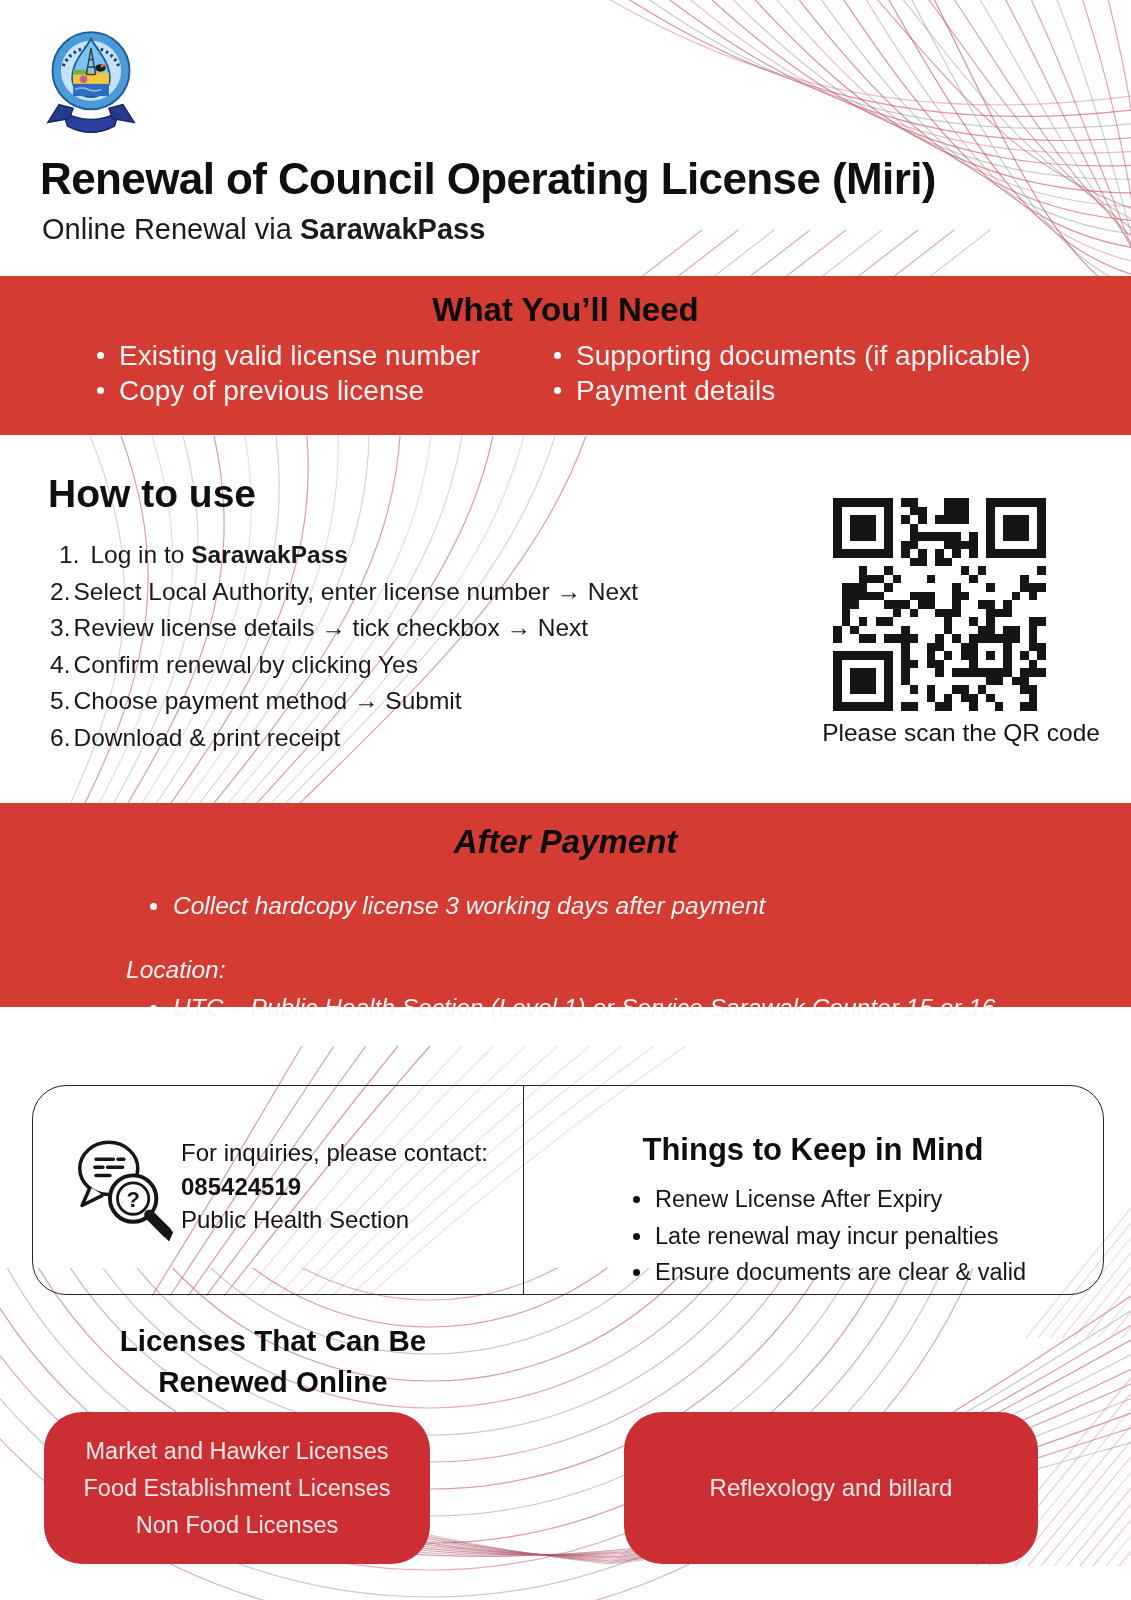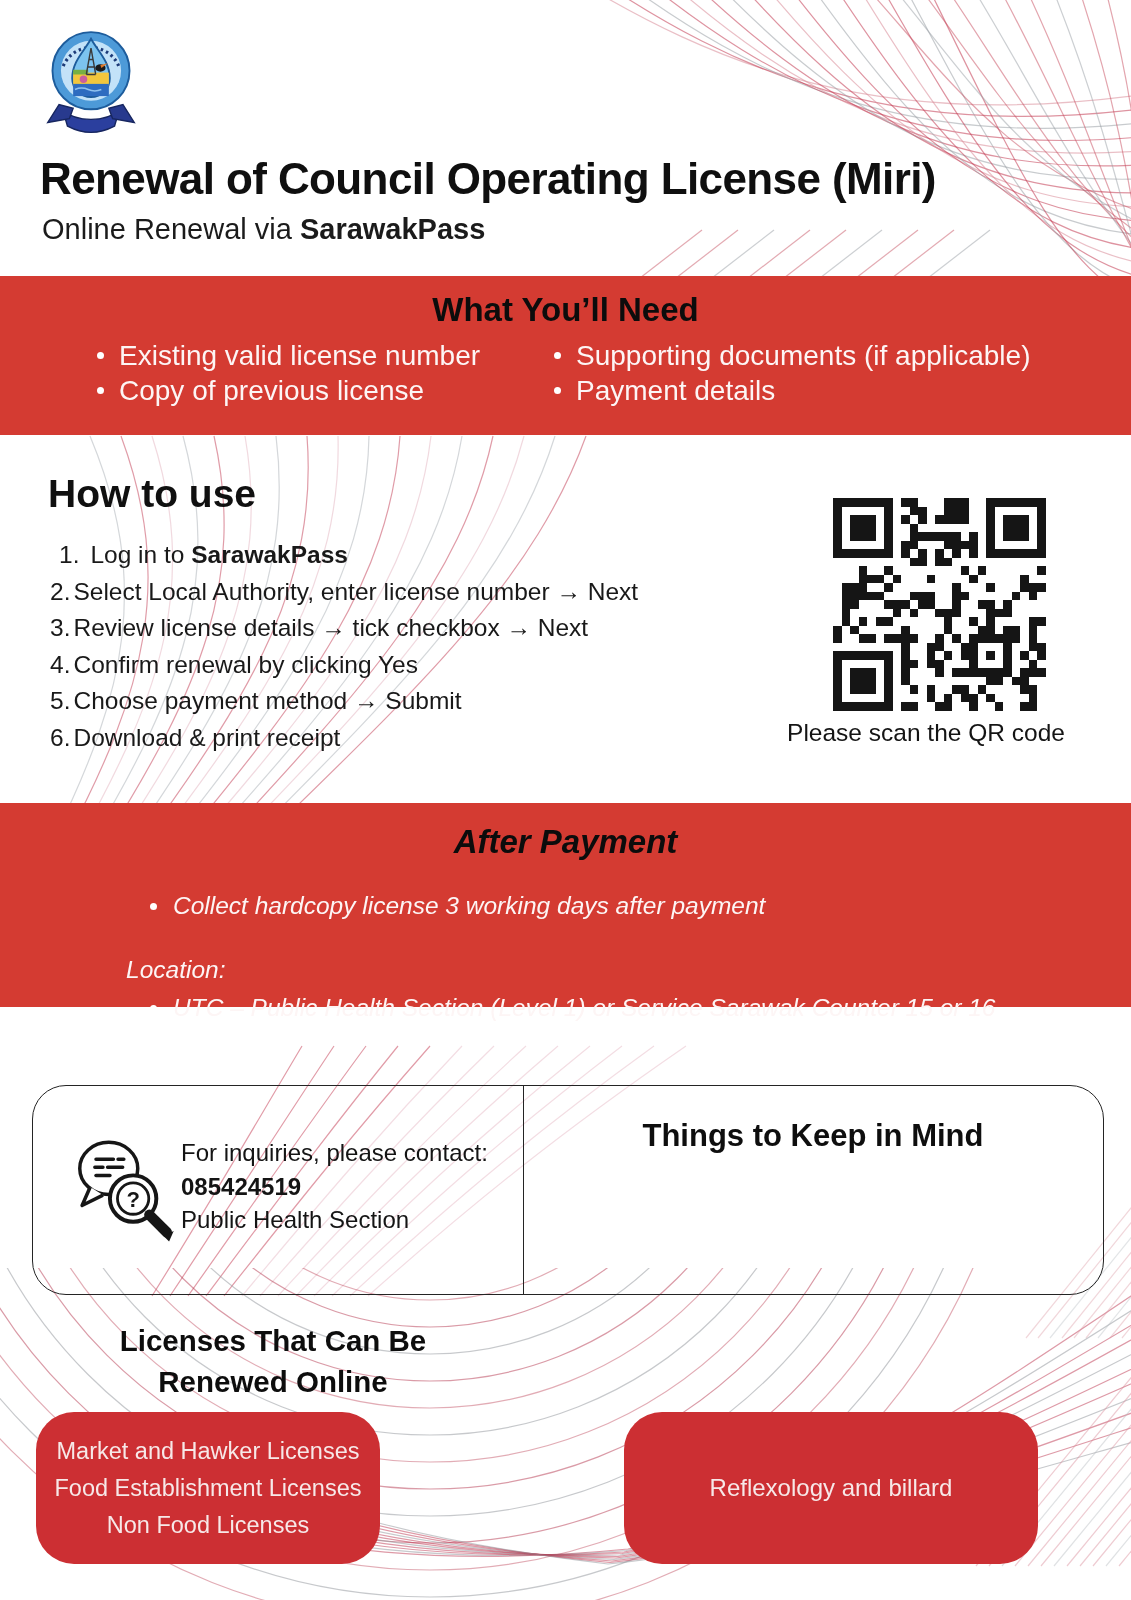--- a/index.html
+++ b/index.html
@@ -38,44 +38,44 @@
   .howto-title{position:absolute;left:48px;top:472px;margin:0;font-size:39px;font-weight:800;z-index:2;color:#101010;}
   .steps{position:absolute;left:50px;top:537px;z-index:2;font-size:24.5px;color:#191919;}
   .steps li{display:flex;line-height:36.5px;}
   .steps .num{flex:none;margin-right:3px;}
   .steps li.first{padding-left:9px;}
   .steps li.first .num{margin-right:11px;}
   .steps b{font-weight:800;}
 
   .qr-fig{position:absolute;left:833px;top:498px;margin:0;z-index:2;}
   #qr{width:213px;height:213px;display:block;}
-  .qr-caption{position:absolute;left:752px;top:719px;width:348px;text-align:center;
+  .qr-caption{position:absolute;left:752px;top:719px;width:348px;text-align:right;
               font-size:24.5px;color:#141414;z-index:2;}
 
   
   .infobox{position:absolute;left:32px;top:1085px;width:1070px;height:208px;z-index:2;
            border:1.7px solid #242424;border-radius:34px;background:transparent;}
   .divider{position:absolute;left:490px;top:0;height:100%;border-left:1.7px solid #242424;}
   .contact-icon{position:absolute;left:34px;top:40px;width:116px;height:122px;}
   .contact-text{position:absolute;left:148px;top:50px;font-size:24px;line-height:33.5px;color:#141414;}
   .phone{font-weight:800;}
-  .things-title{position:absolute;left:490px;top:32px;width:580px;margin:0;text-align:center;
+  .things-title{position:absolute;left:490px;top:46px;width:580px;margin:0;text-align:center;
                 font-size:31px;font-weight:800;color:#0e0e0e;}
   .things-list{position:absolute;left:600px;top:95px;font-size:23.5px;color:#161616;}
   .things-list li{display:flex;gap:15px;line-height:36.5px;}
   .dotb{width:7px;height:7px;border-radius:50%;background:#101010;margin-top:15px;flex:none;}
 
   
   .bh{position:absolute;width:420px;margin:0;text-align:center;font-size:29.5px;font-weight:800;
       line-height:41px;z-index:2;color:#0d0d0d;}
   .bh-left{left:63px;top:1320px;}
   .bh-right{left:628px;top:1320px;}
   .redbox{position:absolute;z-index:2;border-radius:38px;background:var(--boxred,#cc2f33);
           display:flex;flex-direction:column;align-items:center;justify-content:center;color:#f7e8e8;}
-  .rb-left{left:36px;top:1412px;width:344px;height:152px;font-size:23.5px;line-height:37px;}
+  .rb-left{left:44px;top:1412px;width:386px;height:152px;font-size:23.5px;line-height:37px;}
   .rb-right{left:624px;top:1412px;width:414px;height:152px;font-size:24px;}
 </style>
 </head>
 <body>
 
 <div class="poster">
 
   <svg class="decor" viewBox="0 0 1131 1600" xmlns="http://www.w3.org/2000/svg">
     <defs>
       <clipPath id="clipBL">
@@ -605,20 +605,34 @@
       <text x="57" y="67" text-anchor="middle" font-size="19" font-weight="bold" font-family="Liberation Sans, sans-serif" fill="#161616">?</text>
       <path d="M71 74 L86 89" stroke="#161616" stroke-width="9" stroke-linecap="round"></path>
       <path d="M83 92 L92 88 L88 97 Z" fill="#161616"></path>
     </svg>
     <div class="contact-text">
       <div>For inquiries, please contact:</div>
       <div class="phone">085424519</div>
       <div>Public Health Section</div>
     </div>
     <h3 class="things-title">Things to Keep in Mind</h3>
+    <ul class="things-list">
+      <li>
+          <span class="dotb"></span>
+          <span>Renew License After Expiry</span>
+        </li>
+      <li>
+          <span class="dotb"></span>
+          <span>Late renewal may incur penalties</span>
+        </li>
+      <li>
+          <span class="dotb"></span>
+          <span>Ensure documents are clear &amp; valid</span>
+        </li>
+    </ul>
   </section>
 
   <h3 class="bh bh-left">
     <span style="display:block">Licenses That Can Be</span>
     <span style="display:block">Renewed Online</span>
   </h3>
   <div class="redbox rb-left">
     <div>Market and Hawker Licenses</div>
     <div>Food Establishment Licenses</div>
     <div>Non Food Licenses</div>

